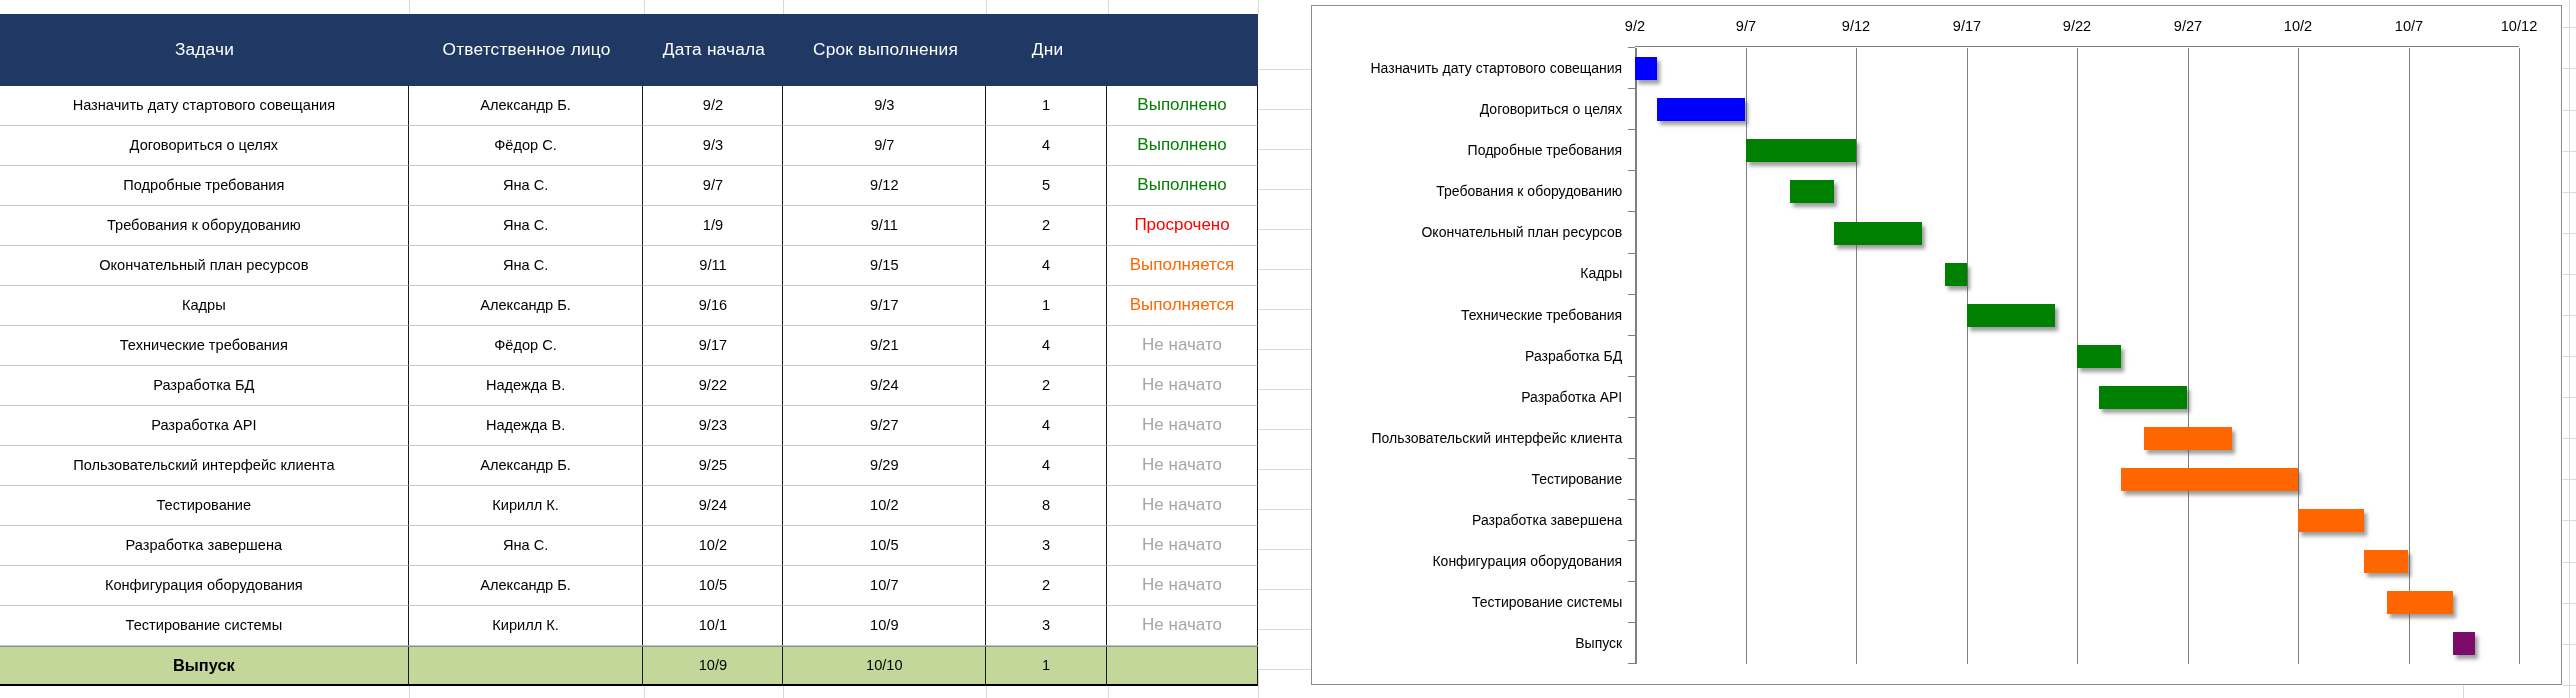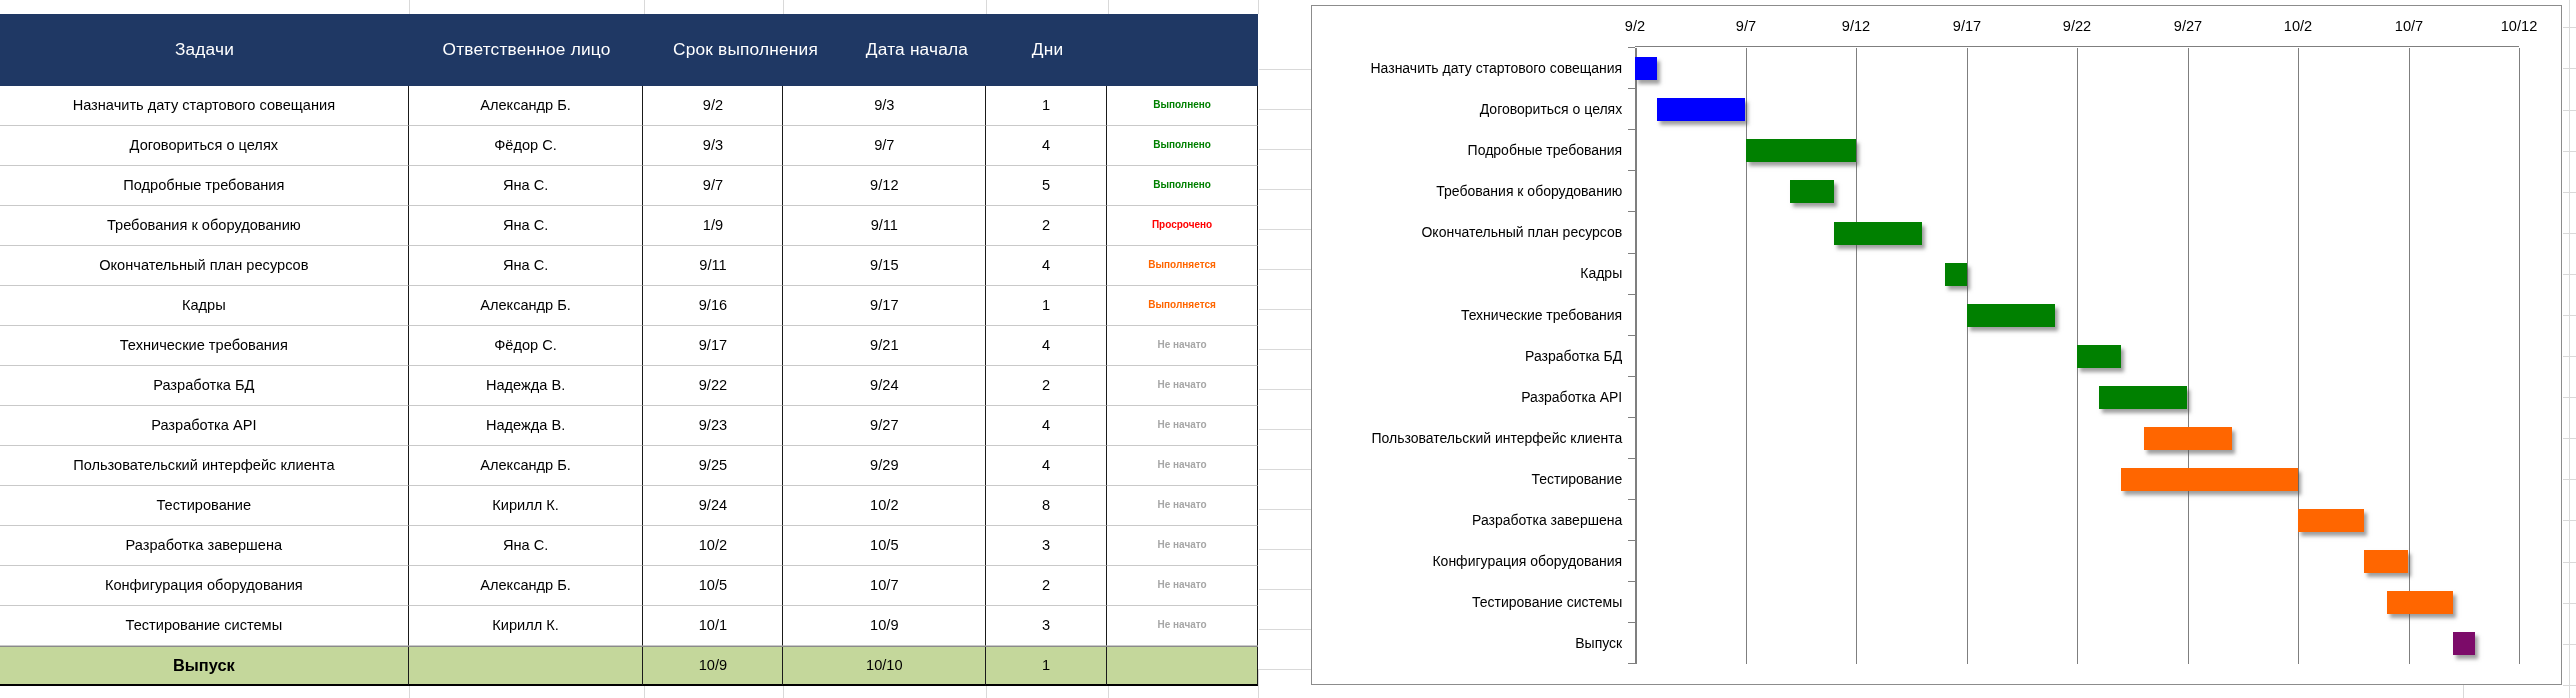--- a/index.html
+++ b/index.html
@@ -19,21 +19,21 @@
     color:#ffffff;font-size:17.3px;letter-spacing:0.2px;
   }
   .trow{display:flex;height:40px;background:#ffffff;}
   .cell{
     display:flex;align-items:center;justify-content:center;
     border-right:1.4px solid #1a1a1a;border-bottom:0.9px solid #c9c9c9;
     font-size:14.6px;color:#000;text-align:center;line-height:1.05;
     padding:0 3.7px;
   }
   .c0{width:409px}.c1{width:235px}.c2{width:140px}.c3{width:203px}.c4{width:121px}.c5{width:151px}
-  .status{font-weight:bold;font-size:10px;}
+  .status{font-weight:normal;font-size:17px;}
   .trow.hl .cell{background:#C4D79B;border-bottom:2.3px solid #000;}
   .trow.hl{border-top:0.9px solid #8a8a8a;}
   .trow.hl .c0{font-weight:bold;font-size:16.4px;}
 
   
   #gantt{
     position:absolute;left:1311px;top:4.6px;width:1251px;height:680px;
     background:#ffffff;border:1.8px solid #8C8C8C;
   }
   .axis-label{
@@ -103,22 +103,22 @@
       <div class="sheetline" style="left: 2563px; top: 603px; width: 12.8px; height: 0.9px;"></div>
       <div class="sheetline" style="left: 2563px; top: 644px; width: 12.8px; height: 0.9px;"></div>
       <div class="sheetline" style="left: 2563px; top: 685px; width: 12.8px; height: 0.9px;"></div>
       <div class="sheetline" style="left: 2463px; top: 685px; width: 0.9px; height: 13.7px;"></div>
     </div>
 
   <div id="task-table">
     <div class="thead">
       <div class="hcell c0">Задачи</div>
       <div class="hcell c1">Ответственное лицо</div>
+      <div class="hcell c2">Дата начала</div>
       <div class="hcell c3">Срок выполнения</div>
-      <div class="hcell c2">Дата начала</div>
       <div class="hcell c4">Дни</div>
     </div>
     <div id="tbody">
         <div class="trow">
           <div class="cell c0">Назначить дату стартового совещания</div>
           <div class="cell c1">Александр Б.</div>
           <div class="cell c2">9/2</div>
           <div class="cell c3">9/3</div>
           <div class="cell c4">1</div>
           <div class="cell c5 status" style="color: rgb(0, 128, 0);">Выполнено</div>

